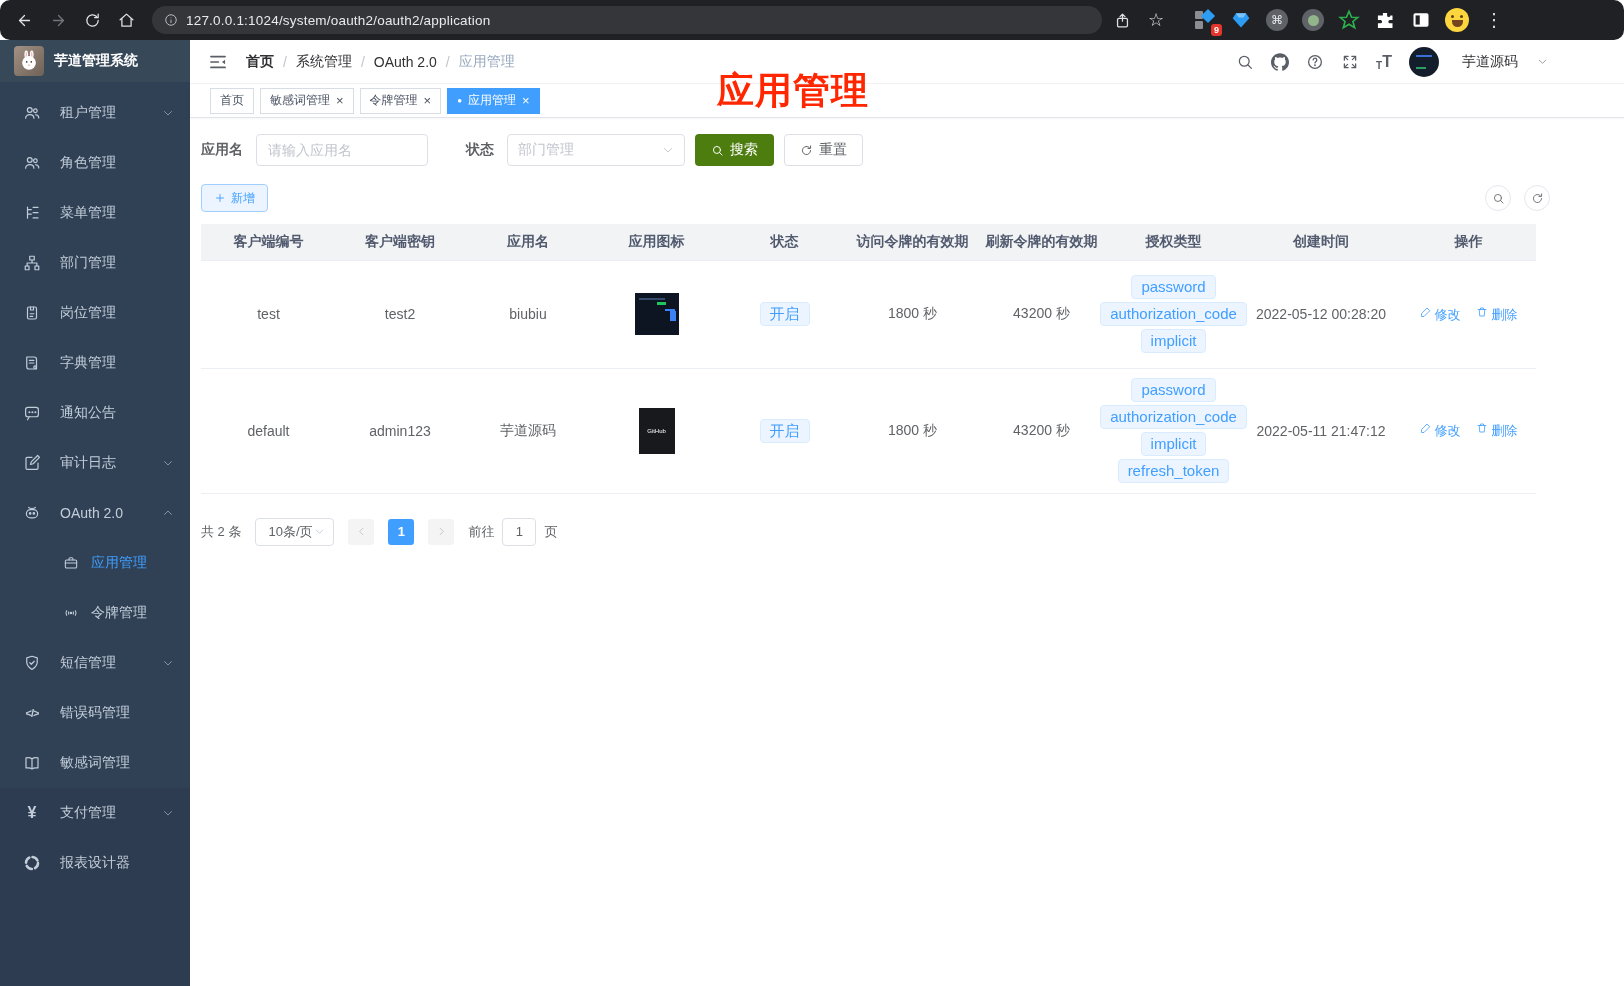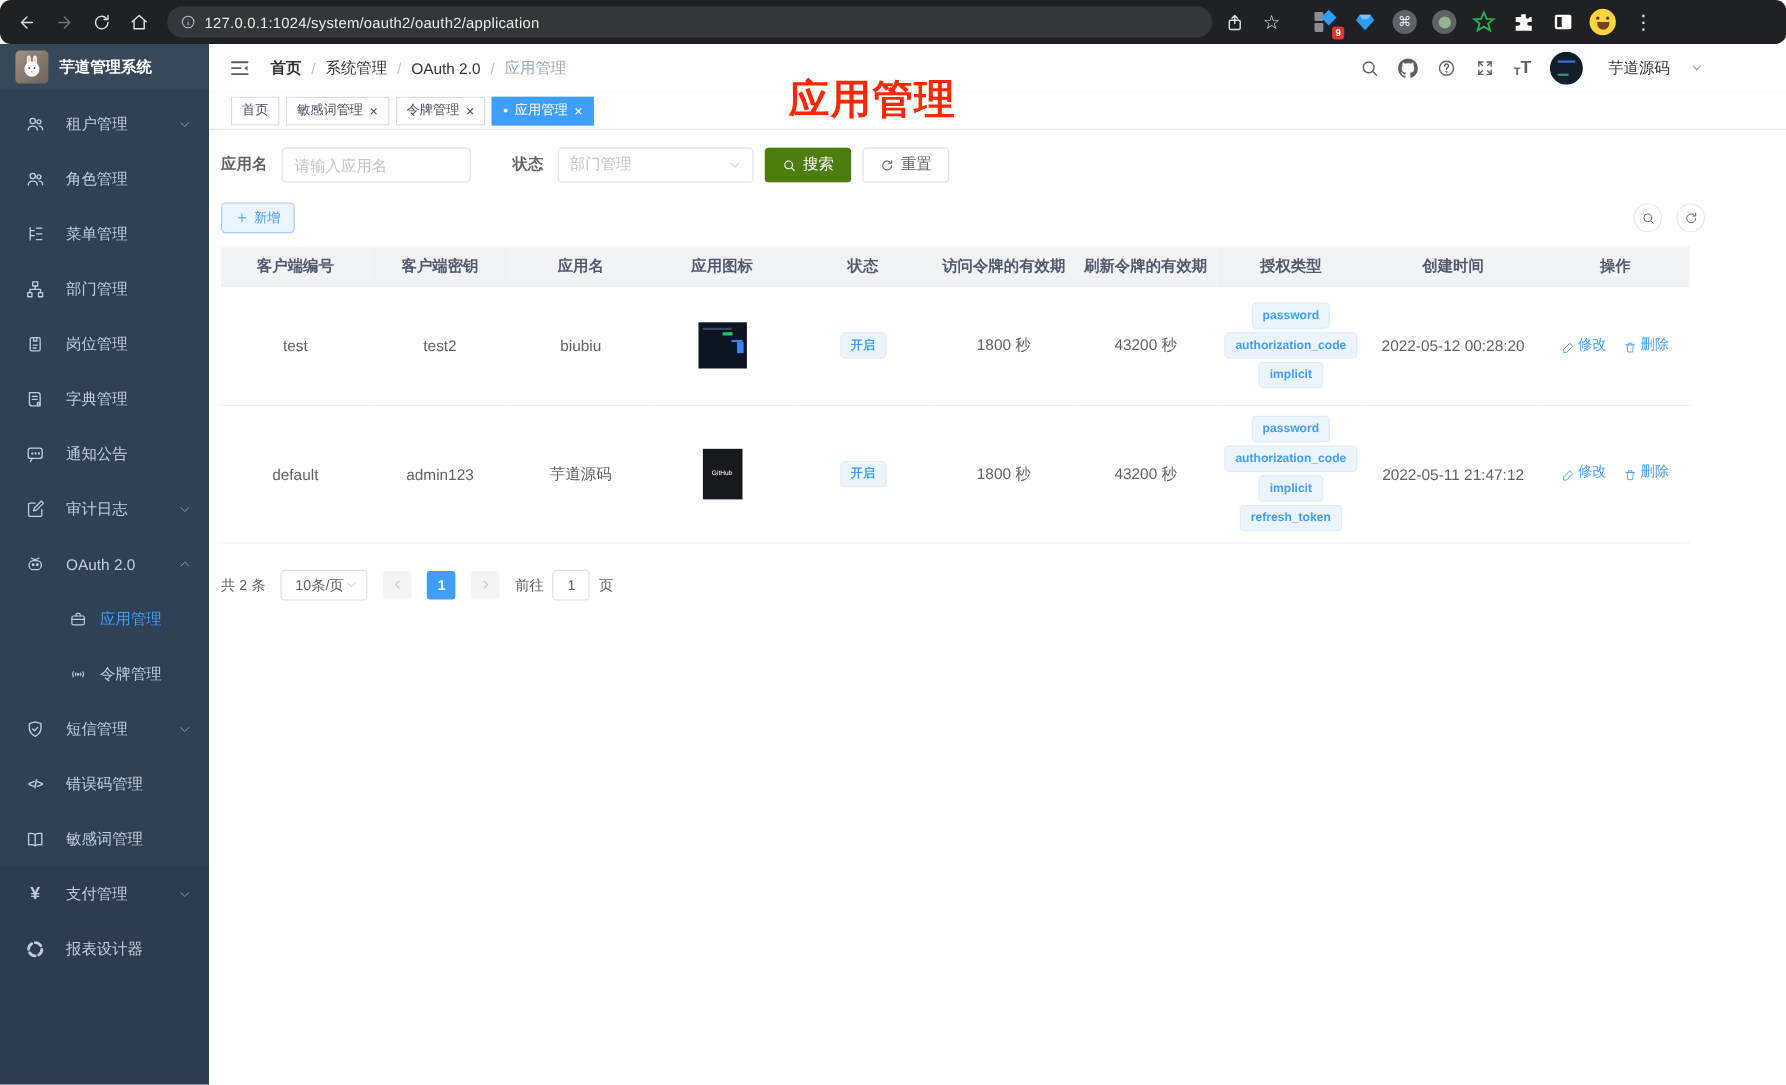--- a/index.html
+++ b/index.html
@@ -100,27 +100,27 @@
   .circle-btn { width:26px; height:26px; border-radius:50%; border:1px solid #e4e7ed; display:flex; align-items:center; justify-content:center; color:#606266; cursor:pointer; background:#fff; }
   .circle-btn svg { width:13px; height:13px; stroke:currentColor; fill:none; stroke-width:1.6; stroke-linecap:round; stroke-linejoin:round; }
 
   
   table.grid { margin-top:12px; width:1335px; border-collapse:collapse; table-layout:fixed; }
   .grid th { background:#f2f3f5; height:36px; font-size:14px; color:#515a6e; font-weight:700; text-align:center; }
   .grid td { border-bottom:1px solid #ebeef5; text-align:center; font-size:14px; color:#606266; vertical-align:middle; }
   .grid thead tr { border-bottom:1px solid #ebeef5; }
   .row-1 td { height:108px; }
   .row-2 td { height:125px; }
-  .el-tag { display:inline-block; background:#ecf5ff; border:1px solid #d9ecff; color:#409eff; font-size:11px; height:24px; line-height:22px; padding:0 9px; border-radius:4px;font-weight:bold; }
+  .el-tag { display:inline-block; background:#ecf5ff; border:1px solid #d9ecff; color:#409eff; font-size:15px; height:24px; line-height:22px; padding:0 9px; border-radius:4px; }
   .grant-stack { display:flex; flex-direction:column; align-items:center; gap:3px; }
   .app-icon-1 { width:44px; height:42px; margin:0 auto; background:#0d1422;
       background-image:linear-gradient(#21c55d,#21c55d),linear-gradient(#3b82f6,#3b82f6),linear-gradient(#334a6b,#334a6b),linear-gradient(#3b82f6,#3b82f6);
       background-size:9px 3px,10px 2px,26px 2px,6px 10px; background-position:22px 9px,30px 16px,4px 5px,35px 18px; background-repeat:no-repeat; }
   .app-icon-2 { width:36px; height:46px; margin:0 auto; background:#17191d; color:#fff; font-size:6px; display:flex; align-items:center; justify-content:center; }
-  .op-link { color:#409eff; font-size:13px; display:inline-flex; align-items:flex-end; gap:3px; cursor:pointer; }
+  .op-link { color:#409eff; font-size:13px; display:inline-flex; align-items:flex-start; gap:3px; cursor:pointer; }
   .op-link + .op-link { margin-left:12px; }
   .op-link svg { width:12px; height:12px; stroke:currentColor; fill:none; stroke-width:1.6; stroke-linecap:round; stroke-linejoin:round; }
 
   
   .pager { margin-top:24px; display:flex; align-items:center; justify-content:flex-start; gap:14px; font-size:13px; color:#606266; padding-bottom:30px; }
   .pg-select { width:79px; height:28px; border:1px solid #dcdfe6; border-radius:4px; display:flex; align-items:center; justify-content:space-between; padding:0 8px 0 12px; cursor:pointer; }
   .pg-select svg { width:11px; height:11px; stroke:#c0c4cc; fill:none; stroke-width:1.8; stroke-linecap:round; }
   .pg-btn { width:26px; height:26px; background:#f4f4f5; border-radius:3px; display:flex; align-items:center; justify-content:center; color:#c0c4cc; cursor:pointer; }
   .pg-btn svg { width:11px; height:11px; stroke:currentColor; fill:none; stroke-width:2; stroke-linecap:round; stroke-linejoin:round; }
   .pg-page { width:26px; height:26px; background:#409eff; color:#fff; border-radius:3px; display:flex; align-items:center; justify-content:center; font-weight:600; cursor:pointer; }

